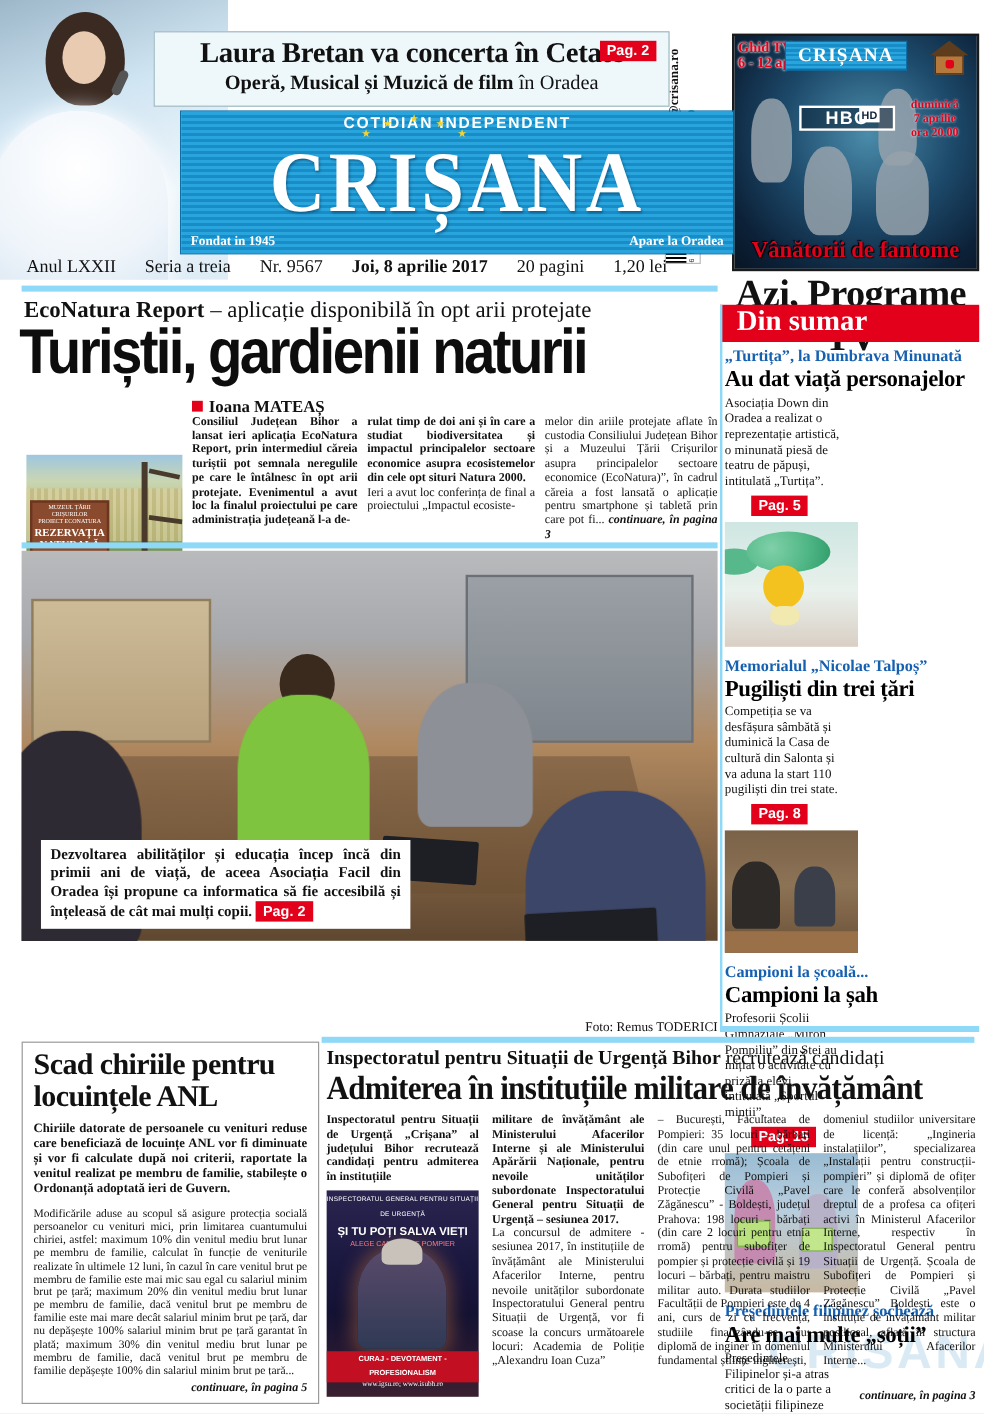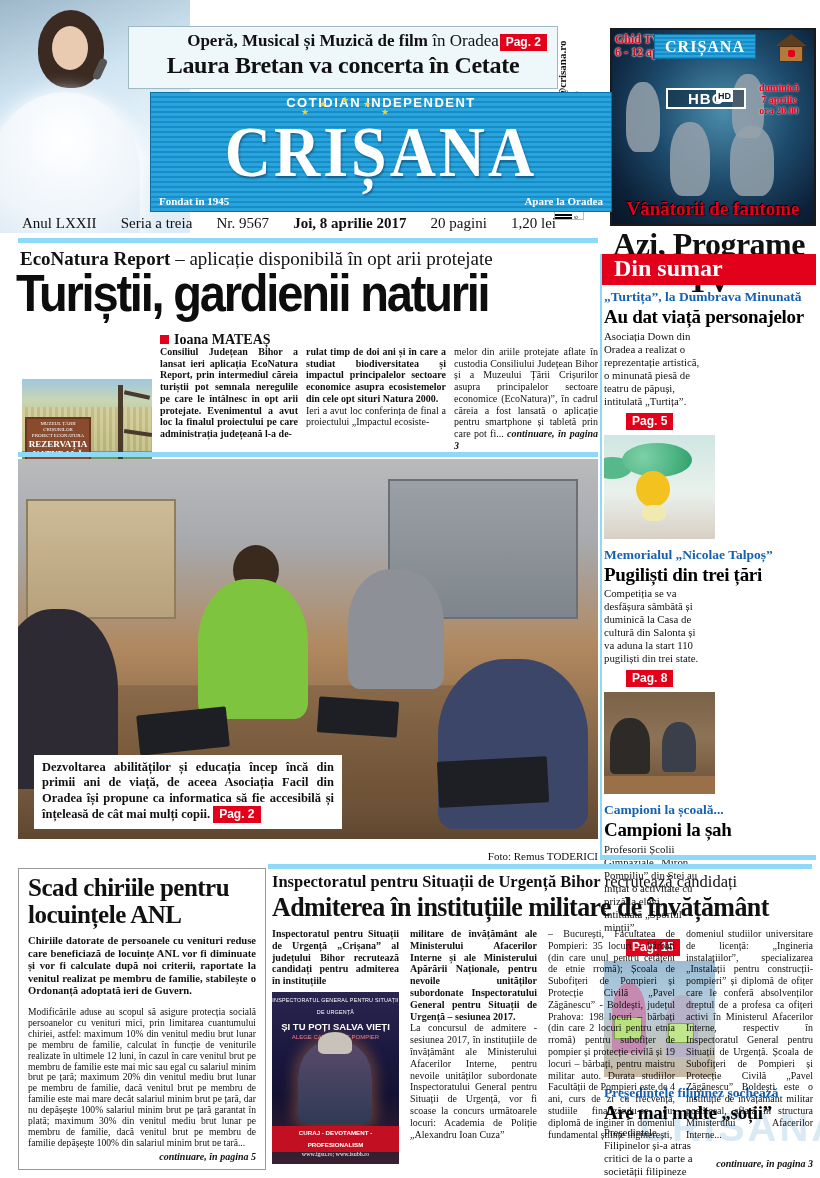--- a/index.html
+++ b/index.html
@@ -119,21 +119,21 @@
   .gate-bar { position:absolute; background:#4a3a2c; }
   #nature-sign { position:absolute; left:3px; top:38px; width:66px; background:#8a4a2e; border:2px solid #6b3620; color:#fff; text-align:center; padding:2px 1px; }
   #nature-sign .tiny { font-size:5px; line-height:1.2; }
   #nature-sign .med { font-size:9px; font-weight:bold; line-height:1.15; }
   #nature-sign .quote { font-size:9px; font-weight:bold; font-style:italic; }
   .lead-col { position:absolute; top:346px; height:104px; overflow:hidden; font-size:10px; line-height:11.7px; text-align:justify; }
   #lead-col1 { left:160px; width:138px; font-weight:bold; }
   #lead-col2 { left:306px; width:140px; }
   #lead-col3 { left:454px; width:144px; }
   #rule-mid { left:18px; top:452px; width:580px; height:5px; }
-  #main-photo { left:18px; top:459px; width:580px; height:380px; overflow:hidden; background:linear-gradient(180deg,#b9babc 0%,#a7a9ad 22%,#b0885f 50%,#8a6a4a 72%,#5f4730 100%); }
+  #main-photo { left:18px; top:459px; width:580px; height:325px; overflow:hidden; background:linear-gradient(180deg,#b9babc 0%,#a7a9ad 22%,#b0885f 50%,#8a6a4a 72%,#5f4730 100%); }
   .mp-cabinet { position:absolute; left:8px; top:40px; width:150px; height:120px; background:linear-gradient(180deg,#cdbb97,#b7a17c); border:2px solid #8f7d5c; }
   .mp-shelf { position:absolute; left:370px; top:20px; width:190px; height:140px; background:linear-gradient(180deg,#9aa0a5,#7e858c); border:2px solid #6a7076; }
   .mp-table { position:absolute; left:60px; bottom:40px; width:460px; height:120px; background:linear-gradient(180deg,#8a6a4a,#6e5236); transform:perspective(300px) rotateX(18deg); }
   .mp-kid-green { position:absolute; left:180px; top:120px; width:110px; height:140px; border-radius:45% 45% 12% 12%; background:#7ec43f; }
   .mp-kid-head { position:absolute; left:215px; top:86px; width:46px; height:50px; border-radius:50%; background:#3a2a1e; }
   .mp-kid-gray { position:absolute; left:330px; top:110px; width:96px; height:120px; border-radius:45% 45% 12% 12%; background:#8d9096; }
   .mp-kid-navy { position:absolute; right:10px; top:200px; width:150px; height:170px; border-radius:45% 45% 10% 10%; background:#3c4668; }
   .mp-man { position:absolute; left:-20px; top:150px; width:120px; height:180px; border-radius:45% 45% 10% 10%; background:#2e2a33; }
   .mp-laptop { position:absolute; background:#1d1f24; border-radius:2px; }
   #main-caption { position:absolute; left:16px; bottom:10px; width:308px; background:#fff; padding:5px 8px 6px 8px; font-weight:bold; font-size:12.5px; line-height:1.22; text-align:justify; }
@@ -171,22 +171,22 @@
   <div id="watermark" class="abs">CRISANA</div>
 
   <div id="laura-photo" class="abs">
     <div class="laura-hair"></div>
     <div class="laura-face"></div>
     <div class="laura-mic"></div>
     <div class="laura-dress"></div>
   </div>
 
   <div id="top-banner" class="abs">
+    <div id="banner-title">Laura Bretan va concerta în Cetate</div>
     <div id="banner-kicker"><span class="b">Operă, Musical și Muzică de film</span><span> în Oradea</span></div>
-    <div id="banner-title">Laura Bretan va concerta în Cetate</div>
     <span id="banner-badge" class="badge">Pag. 2</span>
   </div>
 
   <div id="masthead" class="abs">
     <div id="masthead-tagline">COTIDIAN INDEPENDENT</div>
     <span class="eu-star" style="left:150px; top:14px;">★</span>
     <span class="eu-star" style="left:168px; top:6px;">★</span>
     <span class="eu-star" style="left:190px; top:2px;">★</span>
     <span class="eu-star" style="left:212px; top:6px;">★</span>
     <span class="eu-star" style="left:230px; top:14px;">★</span>

